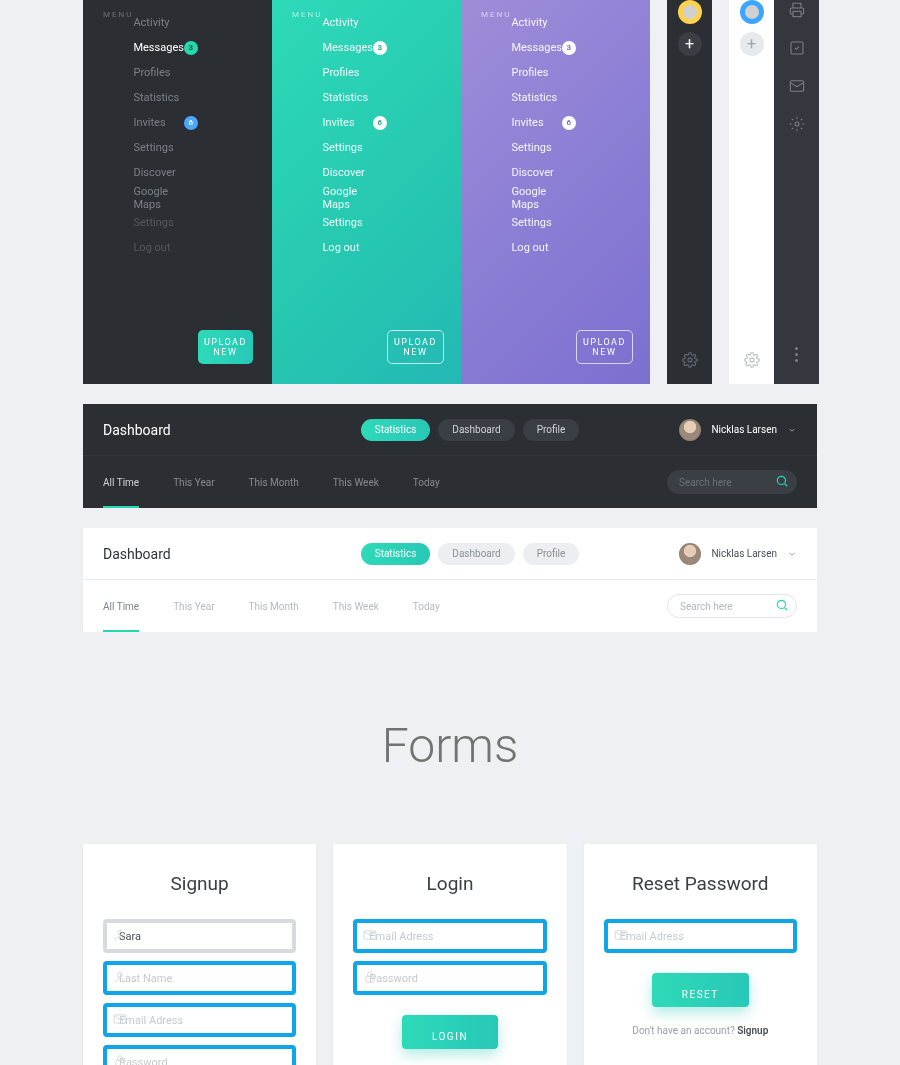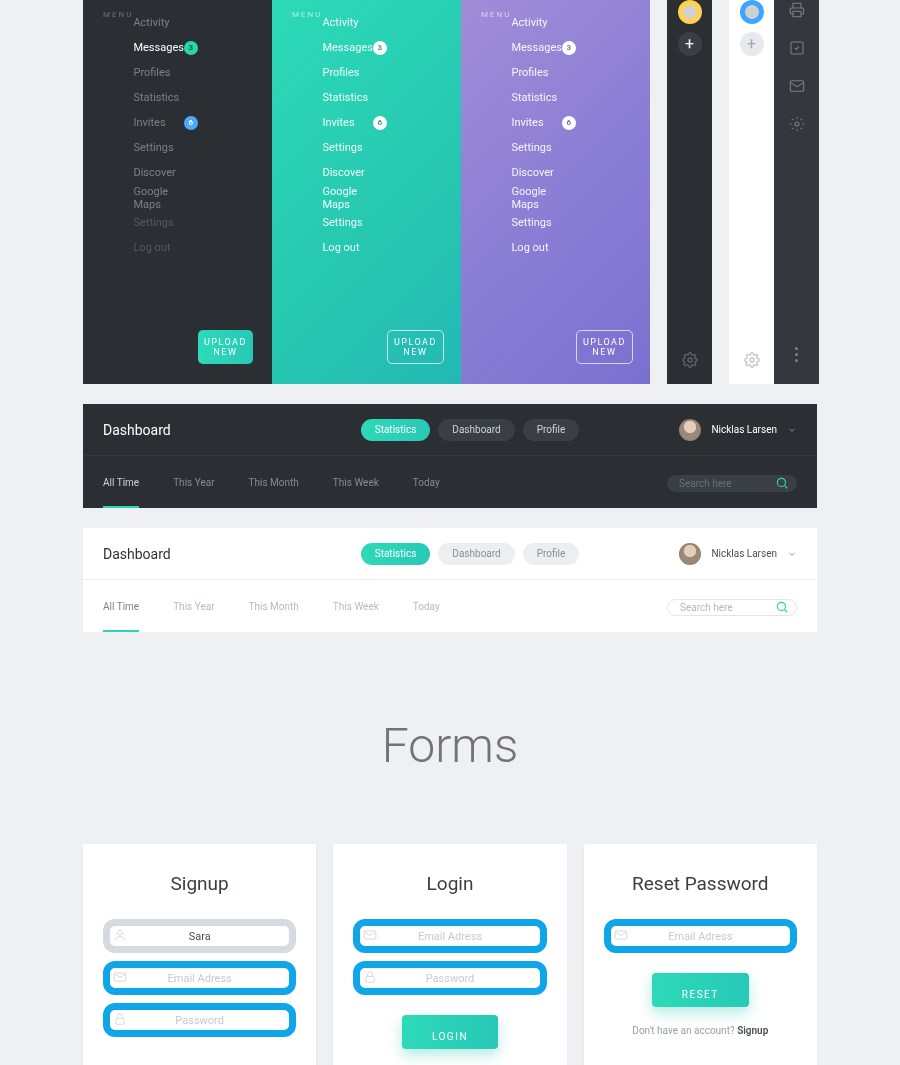--- a/index.html
+++ b/index.html
@@ -99,36 +99,36 @@
 
   .hrow2{height:52px;display:flex;align-items:center;padding:0 20px;position:relative;}
   .tabs{display:flex;gap:34px;}
   .tab{font-size:10px;opacity:.55;cursor:pointer;position:relative;}
   .header.dark .tab{color:#cfd3d8;}
   .header.light .tab{color:#7c828a;}
   .tab.active{opacity:1;}
   .tab.active::after{content:"";position:absolute;left:0;right:0;bottom:-20px;height:2px;background:#26d7b0;}
 
   .search{margin-left:auto;position:relative;}
-  .search input{width:130px;height:17px;border-radius:12px;border:none;padding:0 28px 0 12px;font-size:10px;outline:none;}
+  .search input{width:130px;height:24px;border-radius:12px;border:none;padding:0 28px 0 12px;font-size:10px;outline:none;}
   .header.dark .search input{background:#3a3f45;color:#cfd3d8;}
   .header.dark .search input::placeholder{color:#6b7178;}
   .header.light .search input{background:#fff;border:1px solid #e2e5e9;color:#4a4f55;}
   .header.light .search input::placeholder{color:#b4b9bf;}
   .search .sicon{position:absolute;right:8px;top:4px;color:var(--teal);}
 
   
   .forms-title{text-align:center;font-size:48px;font-weight:300;color:#737373;margin:85px 0 70px 0;}
 
   
   .forms-row{display:flex;gap:17px;padding:0 83px 0 83px;}
   .card{flex:1;background:#fff;border-radius:2px;padding:28px 20px 24px 20px;display:flex;flex-direction:column;align-items:center;box-shadow:0 1px 3px rgba(0,0,0,.05);min-height:220px;}
   .card-title{font-size:19px;font-weight:400;color:#3a3f45;margin-bottom:24px;}
   .field{position:relative;width:100%;margin-bottom:8px;}
-  .field input{width:100%;height:34px;border:7px solid #0ea5e9;border-radius:12px;text-align:center;font-size:11px;color:#4a4f55;outline:none;padding:0 12px;}
+  .field input{width:100%;height:34px;border:4px solid #0ea5e9;border-radius:4px;text-align:left;font-size:11px;color:#4a4f55;outline:none;padding:0 12px;}
   .field input::placeholder{color:#c6cacf;}
   .field.focused input{border-color:#d7dae0;}
   .field .ficon{position:absolute;left:10px;top:9px;color:#d2d6db;width:14px;height:14px;}
   .field .ficon svg{width:14px;height:14px;display:block;}
 
   .submit{margin-top:12px;height:34px;padding:16px 30px;border:none;border-radius:4px;background:var(--btn-grad);color:#fff;font-size:10px;letter-spacing:1.5px;cursor:pointer;box-shadow:0 6px 14px rgba(38,199,176,.35);}
   .hint{margin-top:18px;font-size:10px;color:#9aa0a7;}
   .hint b{color:#4a4f55;font-weight:600;}
 
 </style>
@@ -397,20 +397,29 @@
           <svg viewBox="0 0 24 24" fill="none" stroke="currentColor" stroke-width="1.6">
             <circle cx="12" cy="8" r="4"></circle>
             <path d="M4 21c0-4 4-6 8-6s8 2 8 6"></path>
           </svg>
         </span>
       <input value="Sara" style="">
     </div>
     <div class="field">
       <span class="ficon">
           <svg viewBox="0 0 24 24" fill="none" stroke="currentColor" stroke-width="1.6">
+            <circle cx="12" cy="8" r="4"></circle>
+            <path d="M4 21c0-4 4-6 8-6s8 2 8 6"></path>
+          </svg>
+        </span>
+      <input placeholder="Last Name" style="">
+    </div>
+    <div class="field">
+      <span class="ficon">
+          <svg viewBox="0 0 24 24" fill="none" stroke="currentColor" stroke-width="1.6">
             <rect x="2" y="5" width="20" height="14" rx="2"></rect>
             <path d="m3 7 9 6 9-6"></path>
           </svg>
         </span>
       <input placeholder="Email Adress" style="">
     </div>
     <div class="field">
       <span class="ficon">
           <svg viewBox="0 0 24 24" fill="none" stroke="currentColor" stroke-width="1.6">
             <rect x="5" y="11" width="14" height="10" rx="2"></rect>

